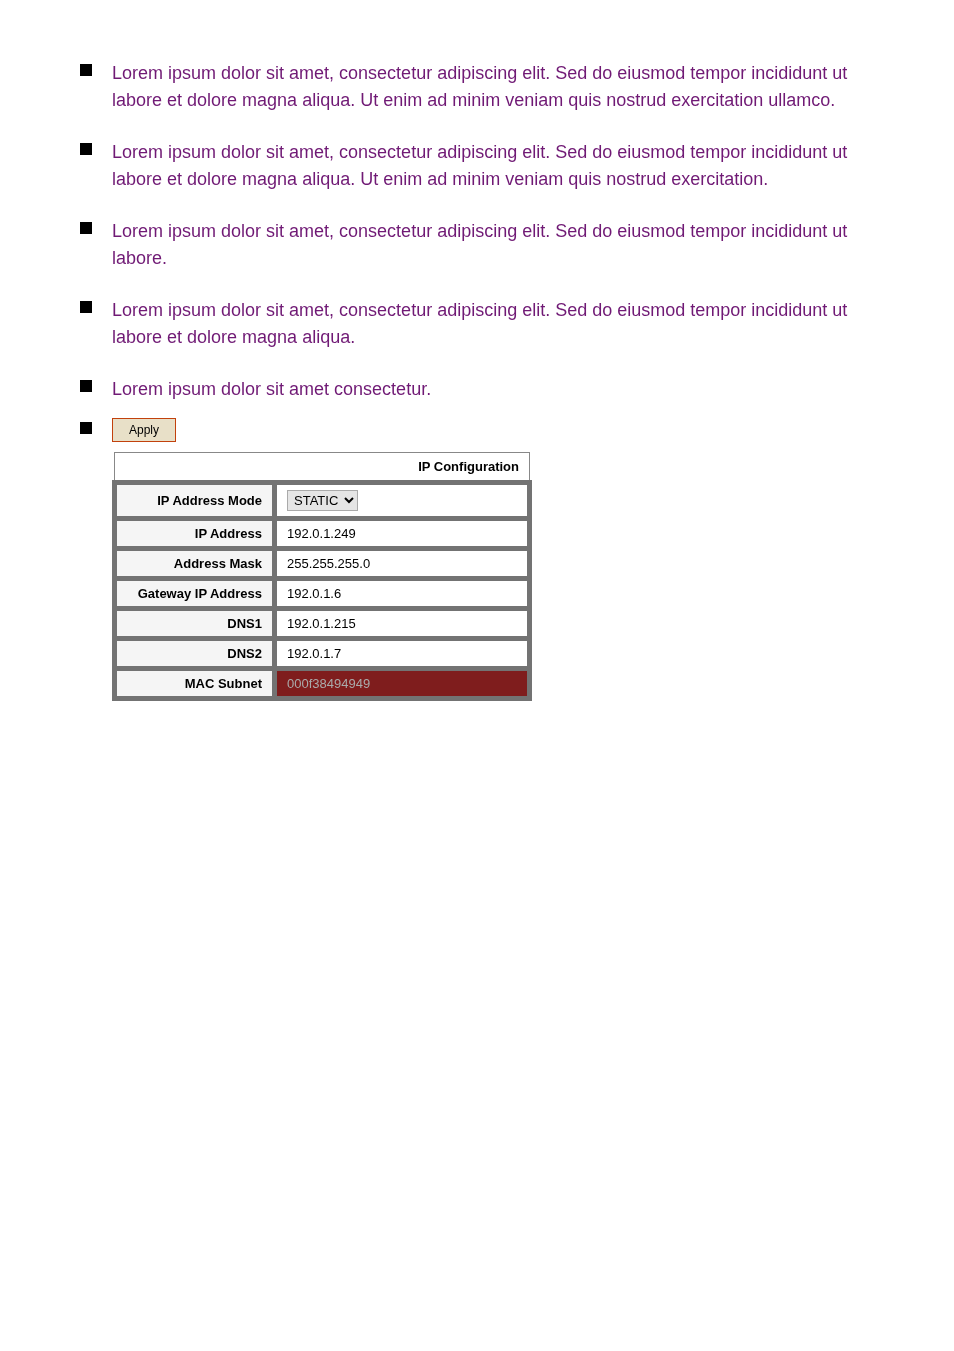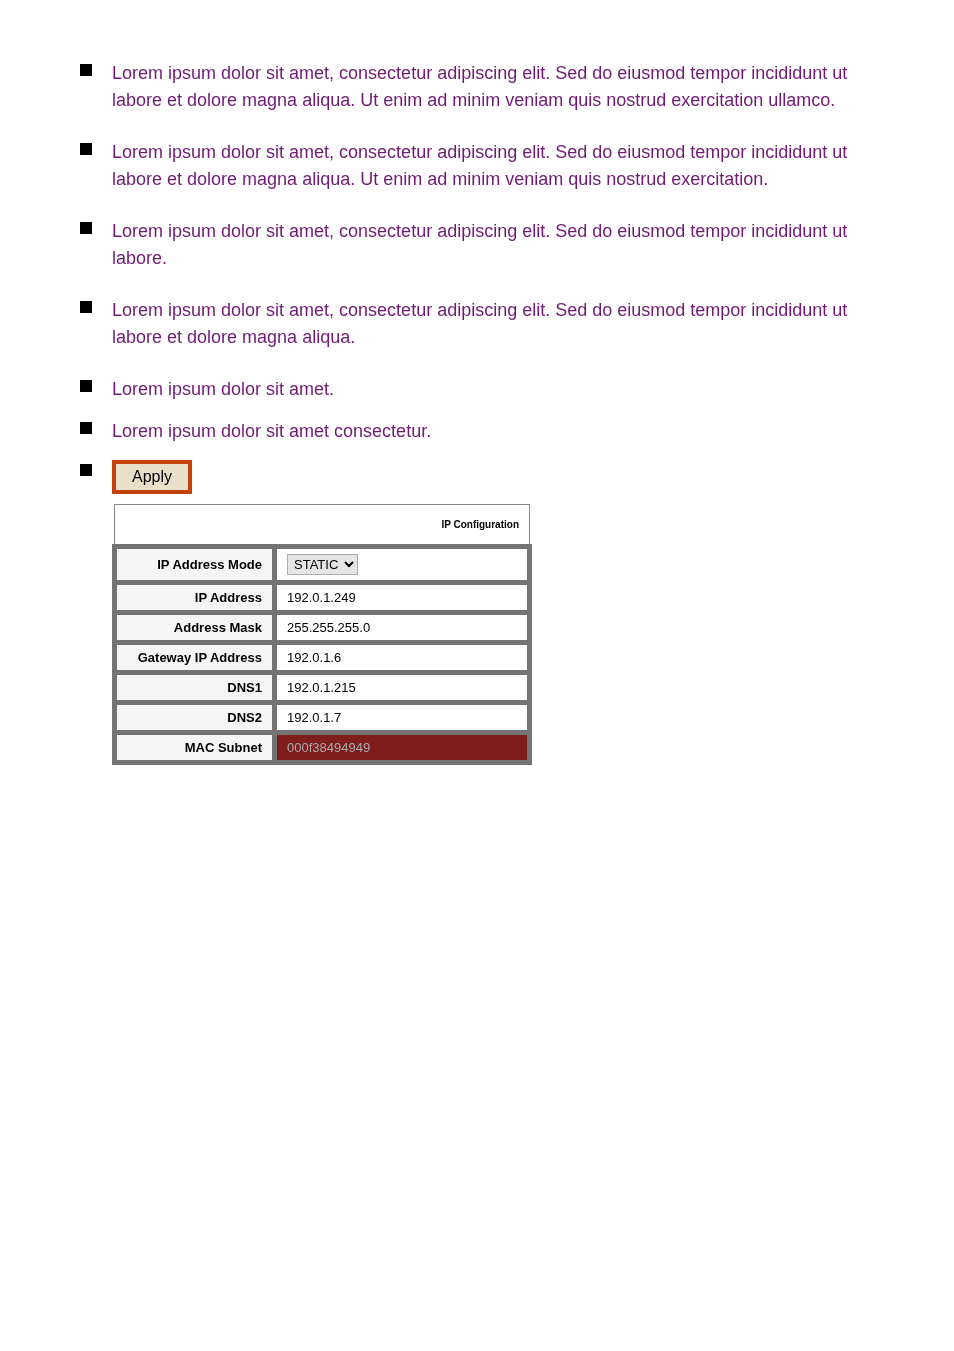--- a/index.html
+++ b/index.html
@@ -55,40 +55,40 @@
     }
 
     .ip-config-area {
       display: flex;
       flex-direction: column;
       align-items: flex-start;
     }
 
     .apply-button {
       background: #e8e0c8;
-      border: 4px solid #c2410c;
+      border: 1px solid #c2410c;
       padding: 4px 16px;
-      font-size: 16px;
+      font-size: 12px;
       cursor: pointer;
       margin-bottom: 10px;
     }
 
     .ip-config-table {
       border-collapse: collapse;
       width: 420px;
       border: 1px solid #888888;
     }
 
     .ip-config-table .table-header {
       background: #c8c8c8;
       text-align: center;
       font-weight: bold;
-      padding: 14px 10px;
+      padding: 6px 10px;
       border: 1px solid #888888;
-      font-size: 10px;
+      font-size: 13px;
       margin-left: 47px;
     }
 
     .ip-config-table tr td {
       border: 5px solid #737373;
       padding: 5px 10px;
       font-size: 13px;
     }
 
     .ip-config-table tr td:first-child {
@@ -140,26 +140,20 @@
     </div>
   </div>
 
   <div class="bullet-section section-gap-large">
     <div class="bullet-icon"></div>
     <div class="bullet-section-content">
       <span class="bullet-text">Lorem ipsum dolor sit amet, consectetur adipiscing elit. Sed do eiusmod tempor incididunt ut labore et dolore magna aliqua.</span>
     </div>
   </div>
 
-  <div class="bullet-section section-gap-small">
-    <div class="bullet-icon"></div>
-    <div class="bullet-section-content">
-      <span class="bullet-text">Lorem ipsum dolor sit amet.</span>
-    </div>
-  </div>
 
   <div class="bullet-section section-gap-small">
     <div class="bullet-icon"></div>
     <div class="bullet-section-content">
       <span class="bullet-text">Lorem ipsum dolor sit amet consectetur.</span>
     </div>
   </div>
 
 
   <div class="bullet-section">

